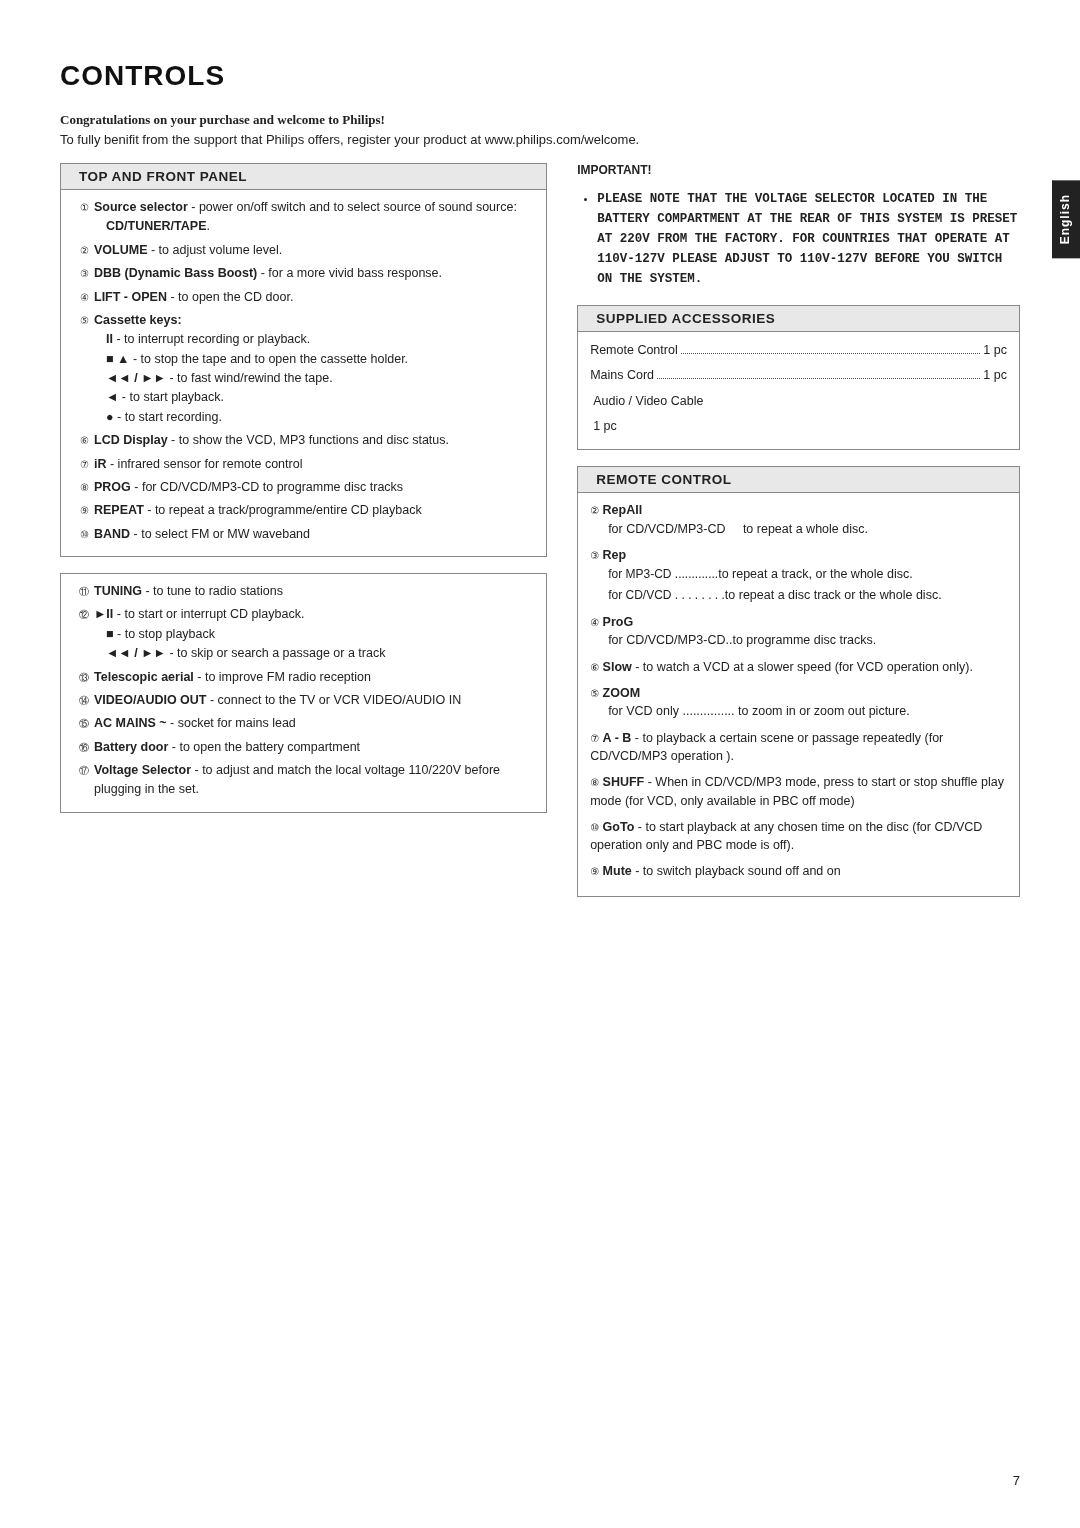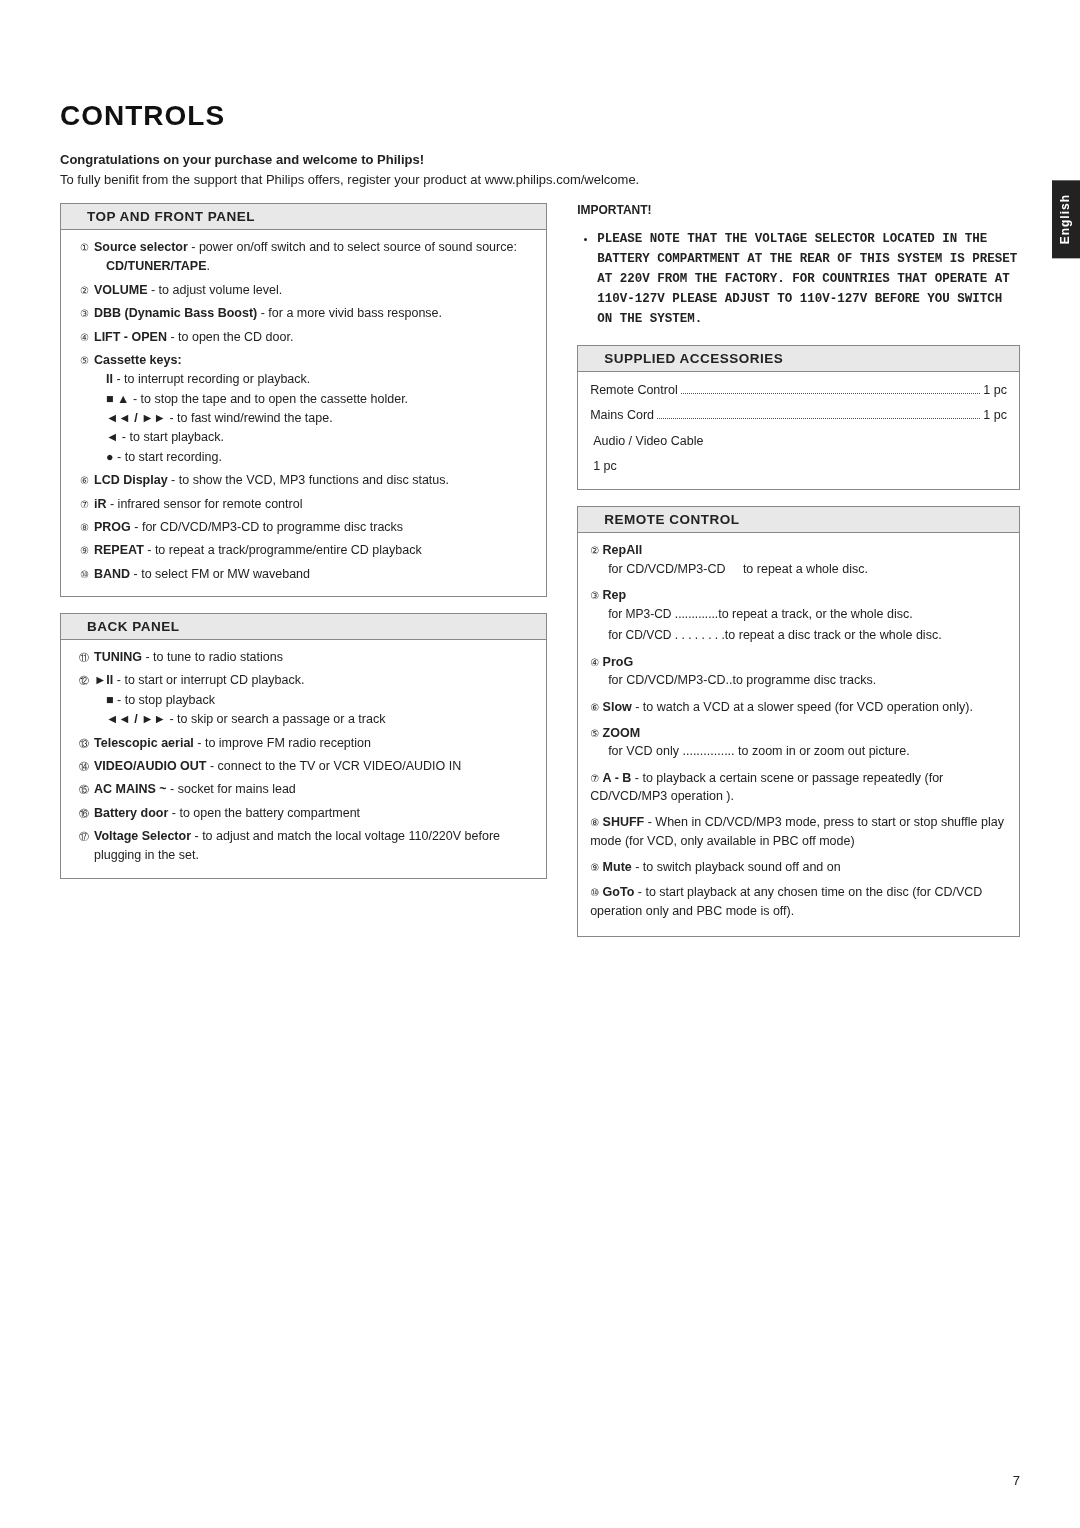--- a/index.html
+++ b/index.html
@@ -34,49 +34,49 @@
       padding: 14px 6px;
       letter-spacing: 1px;
     }
     h1.controls-title {
       font-size: 28px;
       font-weight: 900;
       letter-spacing: 1px;
       margin-bottom: 18px;
       text-transform: uppercase;
       color: #111;
-      margin-top: 40px;
     }
     .intro-block {
       margin-bottom: 14px;
       font-size: 13px;
       line-height: 1.5;
     }
     .intro-block .bold-line {
       font-weight: bold;
+      font-family: Liberation Serif, serif;
     }
     .two-col {
       display: flex;
       gap: 30px;
       align-items: flex-start;
     }
     .left-col {
       flex: 1.1;
     }
     .right-col {
       flex: 1;
     }
     .section-box {
       border: 1.5px solid #888;
       margin-bottom: 16px;
     }
     .section-header {
       background: #e8e8e8;
       border-bottom: 1.5px solid #888;
-      padding: 5px 26px;
+      padding: 5px 18px;
       font-weight: 900;
       font-size: 13.5px;
       text-transform: uppercase;
       letter-spacing: 0.5px;
     }
     .section-body {
       padding: 8px 12px;
       font-size: 12.5px;
       line-height: 1.55;
     }
@@ -237,21 +237,20 @@
             </li>
             <li>
               <span class="item-num">⑩</span>
               <span class="item-content"><span class="bold">BAND</span> -  to select FM or MW waveband</span>
             </li>
           </ol>
         </div>
       </div>
 
       <div class="section-box">
-        <div class="section-header">BACK PANEL</div>
         <div class="section-body">
           <ol>
             <li>
               <span class="item-num">⑪</span>
               <span class="item-content"><span class="bold">TUNING</span> - to tune to radio stations</span>
             </li>
             <li>
               <span class="item-num">⑫</span>
               <span class="item-content">
                 <span class="bold">►II</span> - to start or interrupt CD playback.<br>
@@ -367,29 +366,29 @@
               <span style="font-size:10px;">⑦</span>
               <span class="bold">A - B</span> - to playback a certain scene or passage repeatedly (for CD/VCD/MP3 operation ).
             </div>
 
             <div class="remote-item">
               <span style="font-size:10px;">⑧</span>
               <span class="bold">SHUFF</span> - When in CD/VCD/MP3 mode, press to start or stop shuffle play mode (for VCD, only available in PBC off mode)
             </div>
 
             <div class="remote-item">
+              <span style="font-size:10px;">⑩</span>
+              <span class="bold">GoTo</span> - to start playback at any chosen time on the disc (for CD/VCD operation only and PBC mode is off).
+            </div>
+
+            <div class="remote-item">
               <span style="font-size:10px;">⑨</span>
               <span class="bold">Mute</span> - to switch playback sound off and on
             </div>
 
-            <div class="remote-item">
-              <span style="font-size:10px;">⑩</span>
-              <span class="bold">GoTo</span> - to start playback at any chosen time on the disc (for CD/VCD operation only and PBC mode is off).
-            </div>
-
           </div>
         </div>
       </div>
 
     </div>
   </div>
 
   <div class="page-num">7</div>
 
 </div>

